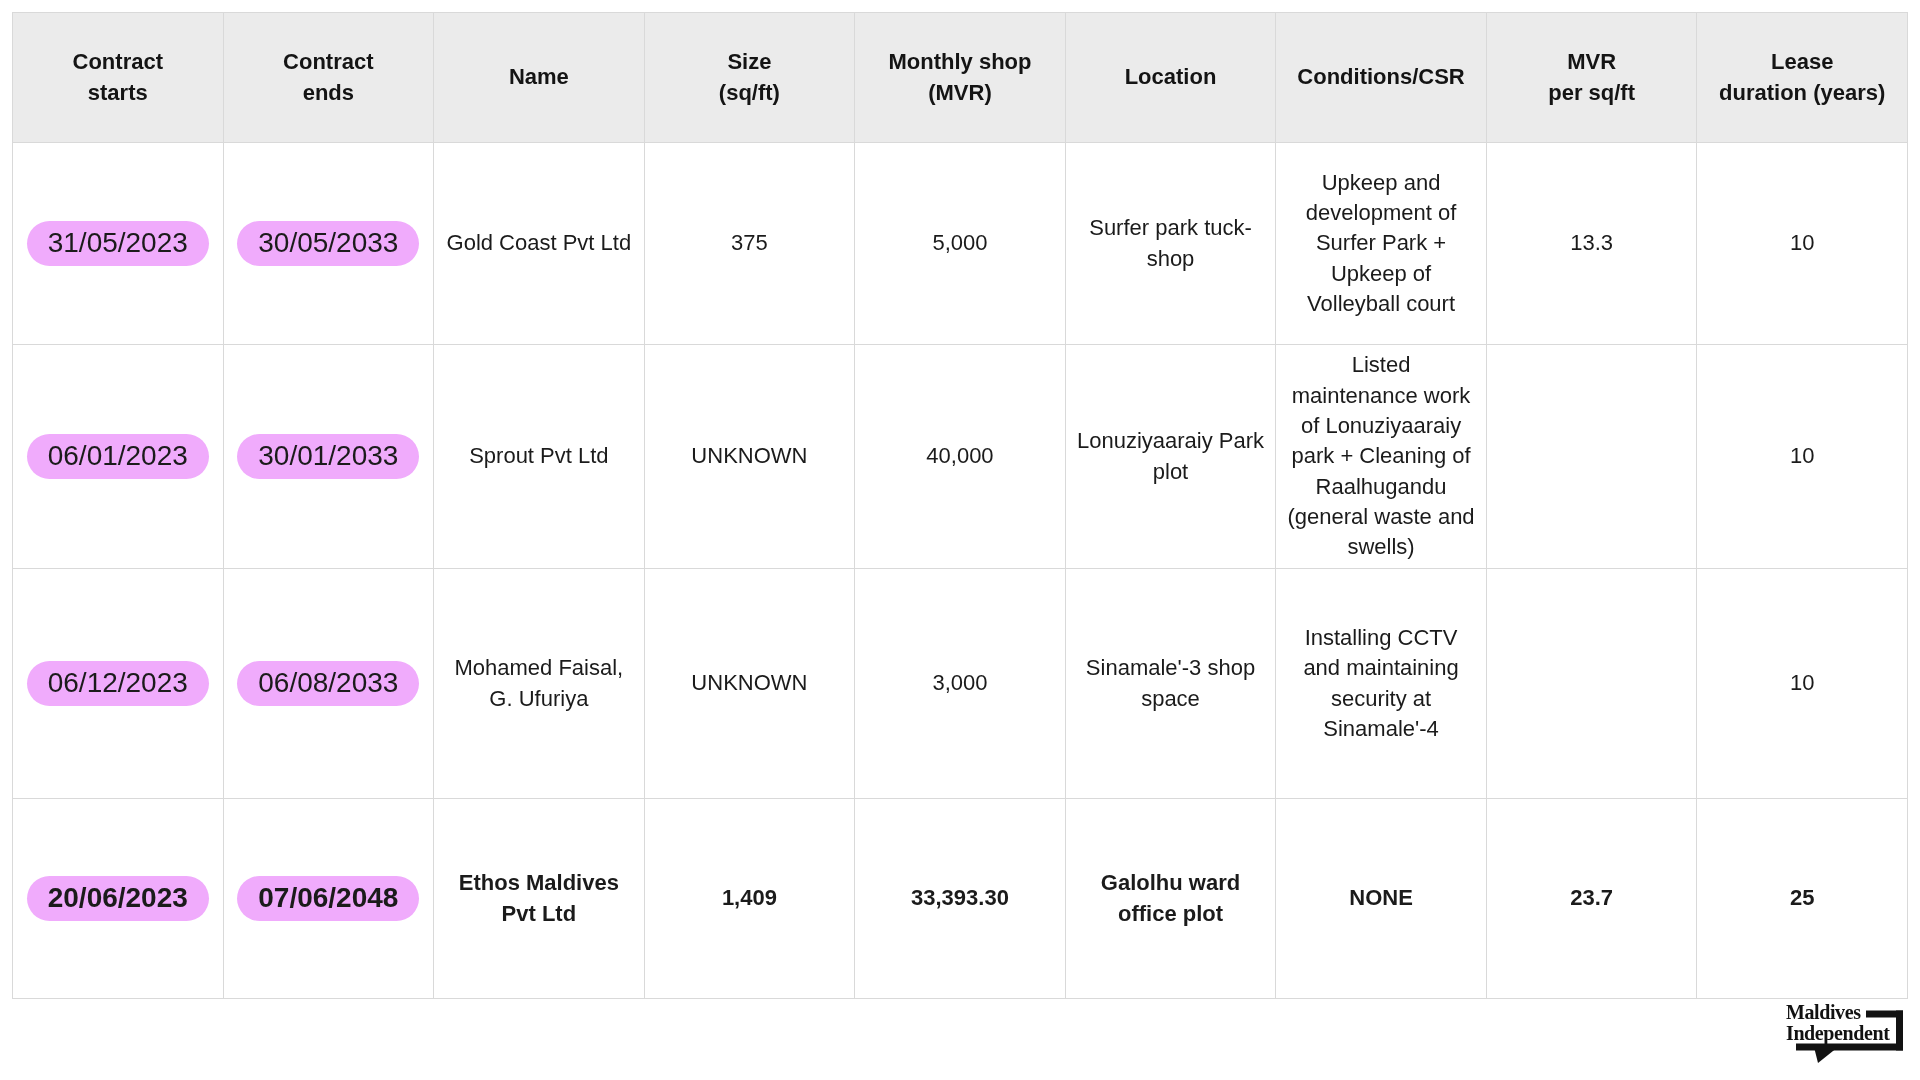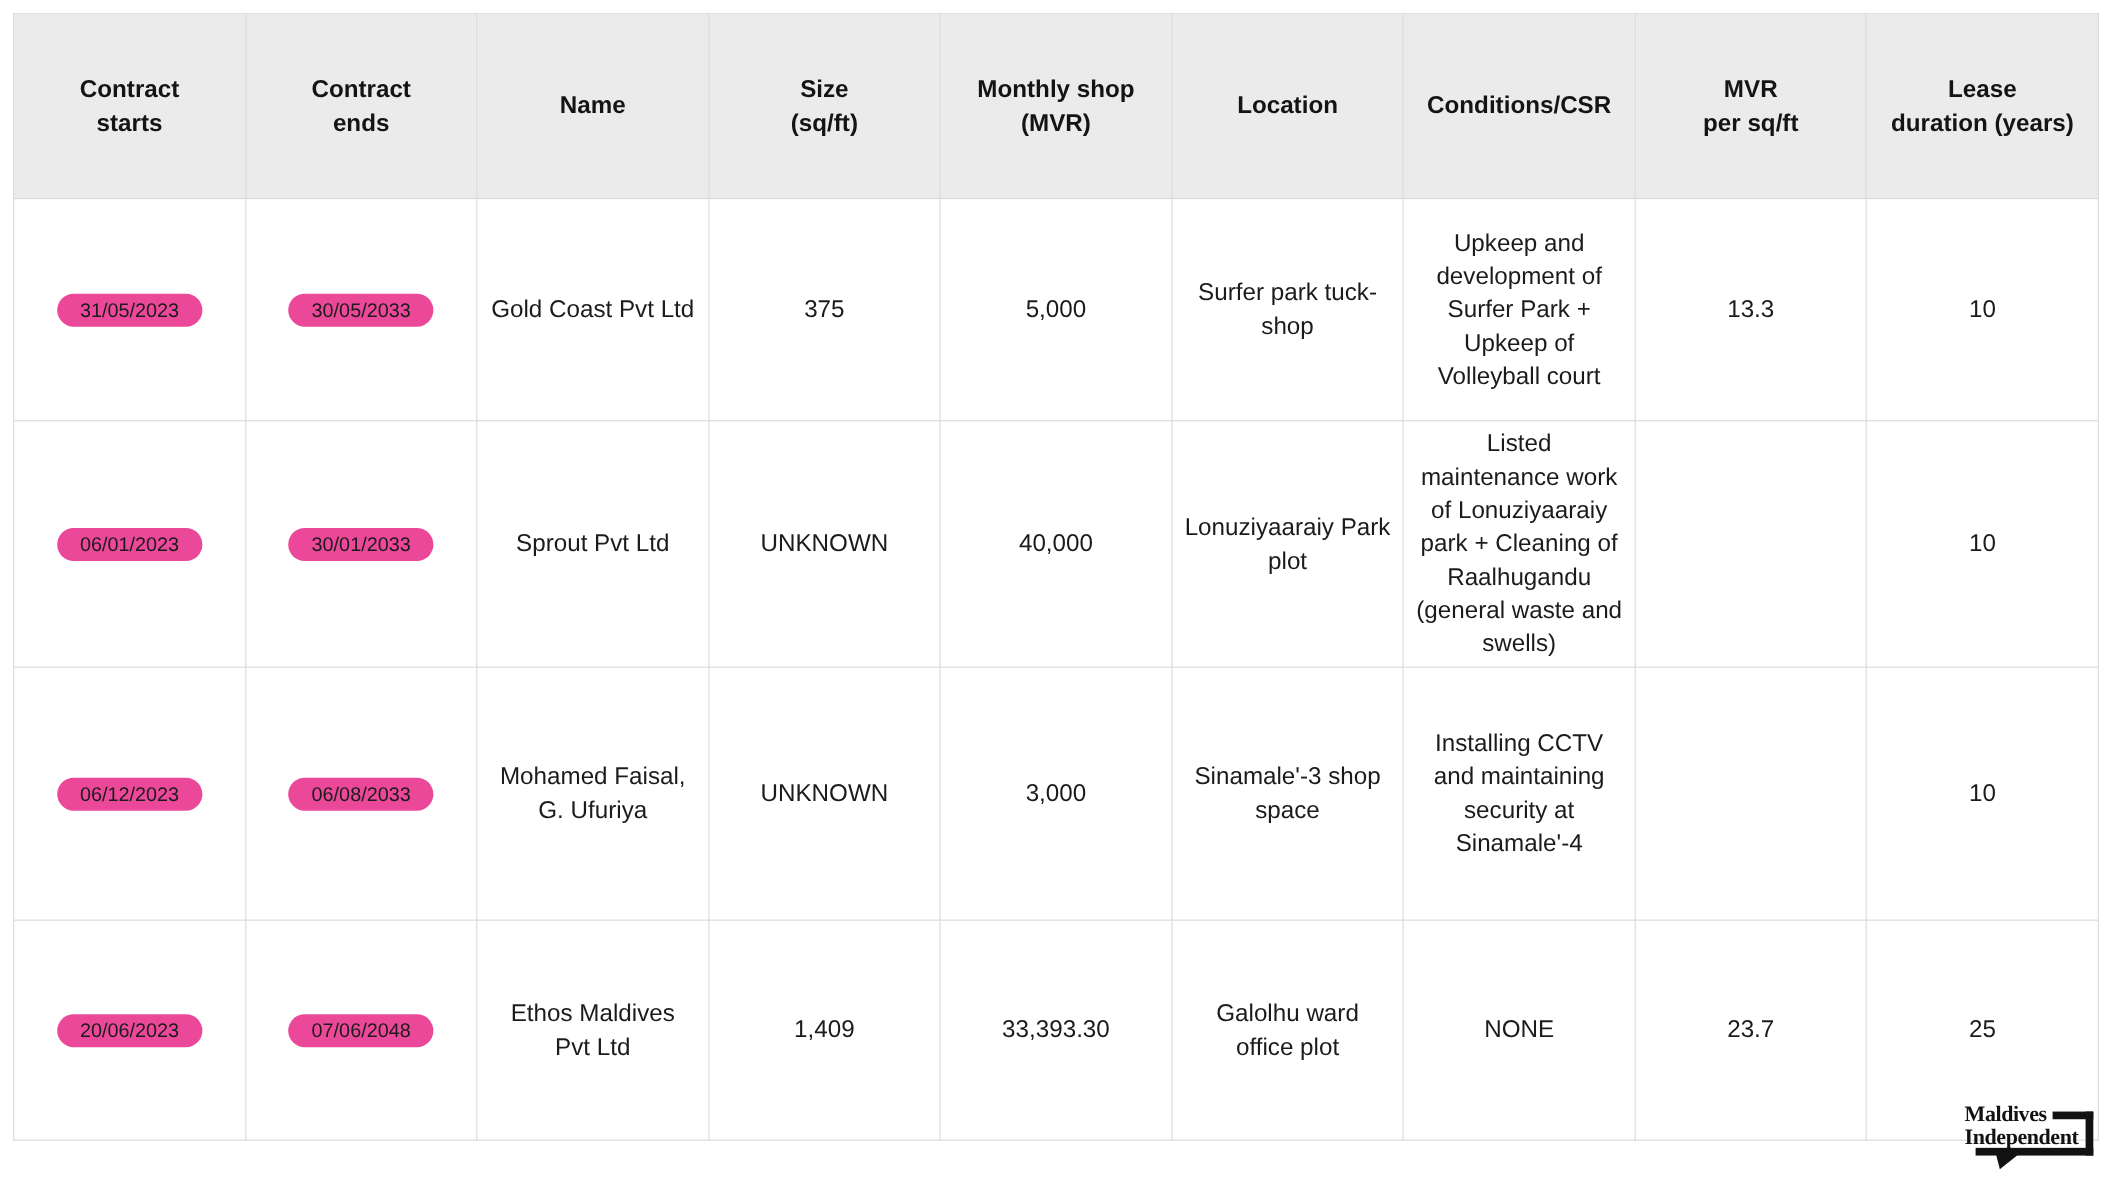--- a/index.html
+++ b/index.html
@@ -20,36 +20,36 @@
   .lease-table th, .lease-table td {
     border: 1.5px solid #d9d9d9;
     text-align: center;
     vertical-align: middle;
     padding: 0 8px;
     color: #1b1b1b;
     font-size: 22px;
     line-height: 1.38;
     white-space: pre-line;
   }
-  .lease-table thead tr { height: 168px; }
+  .lease-table thead tr { height: 130px; }
   .lease-table th {
     background: #ebebeb;
     font-weight: bold;
     color: #141414;
   }
   .lease-table tbody tr:nth-child(1) { height: 202px; }
   .lease-table tbody tr:nth-child(2) { height: 224px; }
   .lease-table tbody tr:nth-child(3) { height: 230px; }
-  .lease-table tbody tr:nth-child(4) { height: 200px; }
+  .lease-table tbody tr:nth-child(4) { height: 200px; font-weight: bold; }
   .pill {
     display: inline-block;
-    background: #ec4899;
+    background: #f0abfc;
     border-radius: 999px;
     padding: 3px 21px;
-    font-size: 18px;
+    font-size: 28px;
     color: #1b1b1b;
     white-space: nowrap;
   }
   .logo {
     position: absolute;
     left: 1782px;
     top: 1002px;
     width: 124px;
     height: 64px;
   }

